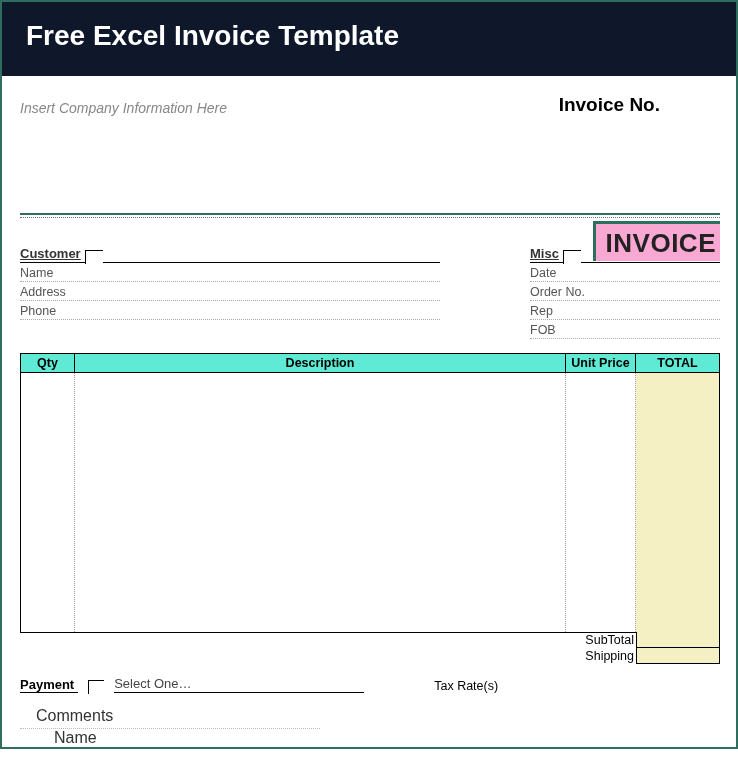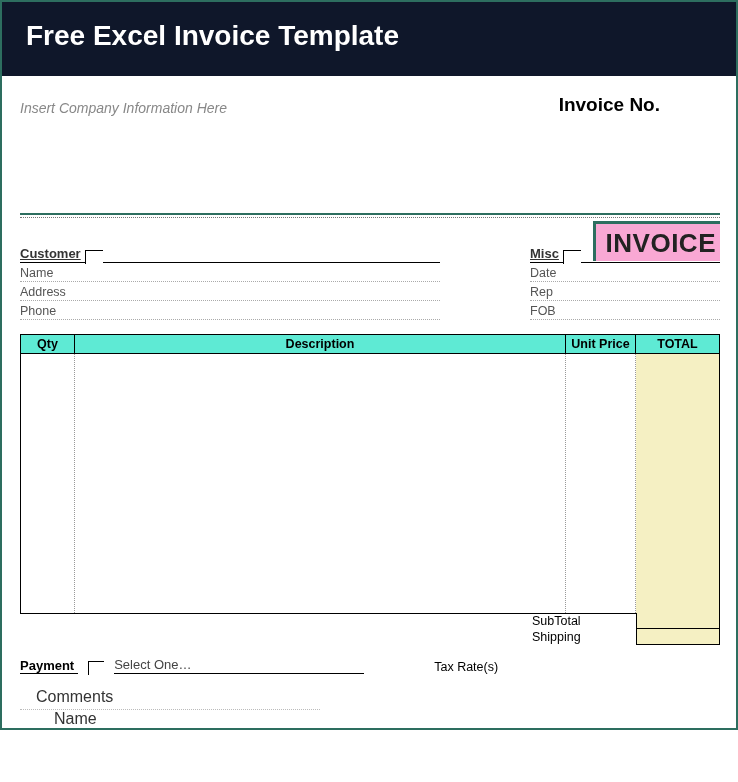--- a/index.html
+++ b/index.html
@@ -152,21 +152,21 @@
   .col-tot  { width: 84px; }
   .totals {
     margin-top: -1px;
     font-size: 12.5px;
   }
   .totals .row {
     display: flex;
   }
   .totals .lab {
     flex: 1;
-    text-align: left;
+    text-align: right;
     padding: 1px 2px;
   }
   .totals .val {
     width: 84px;
     border-left: 1px solid #000;
     border-right: 1px solid #000;
     border-bottom: 1px solid #000;
     background: #f5f0c3;
     height: 16px;
   }
@@ -249,20 +249,24 @@
       </div>
 
       <div class="info-box misc">
         <div class="info-head">
           <span class="lbl">Misc</span>
           <span class="notch"></span>
           <span class="rest"></span>
         </div>
         <div class="info-line">
             <span class="k">Date</span>
+            <span class="fill"></span>
+          </div>
+        <div class="info-line">
+            <span class="k">Order No.</span>
             <span class="fill"></span>
           </div>
         <div class="info-line">
             <span class="k">Rep</span>
             <span class="fill"></span>
           </div>
         <div class="info-line">
             <span class="k">FOB</span>
             <span class="fill"></span>
           </div>

